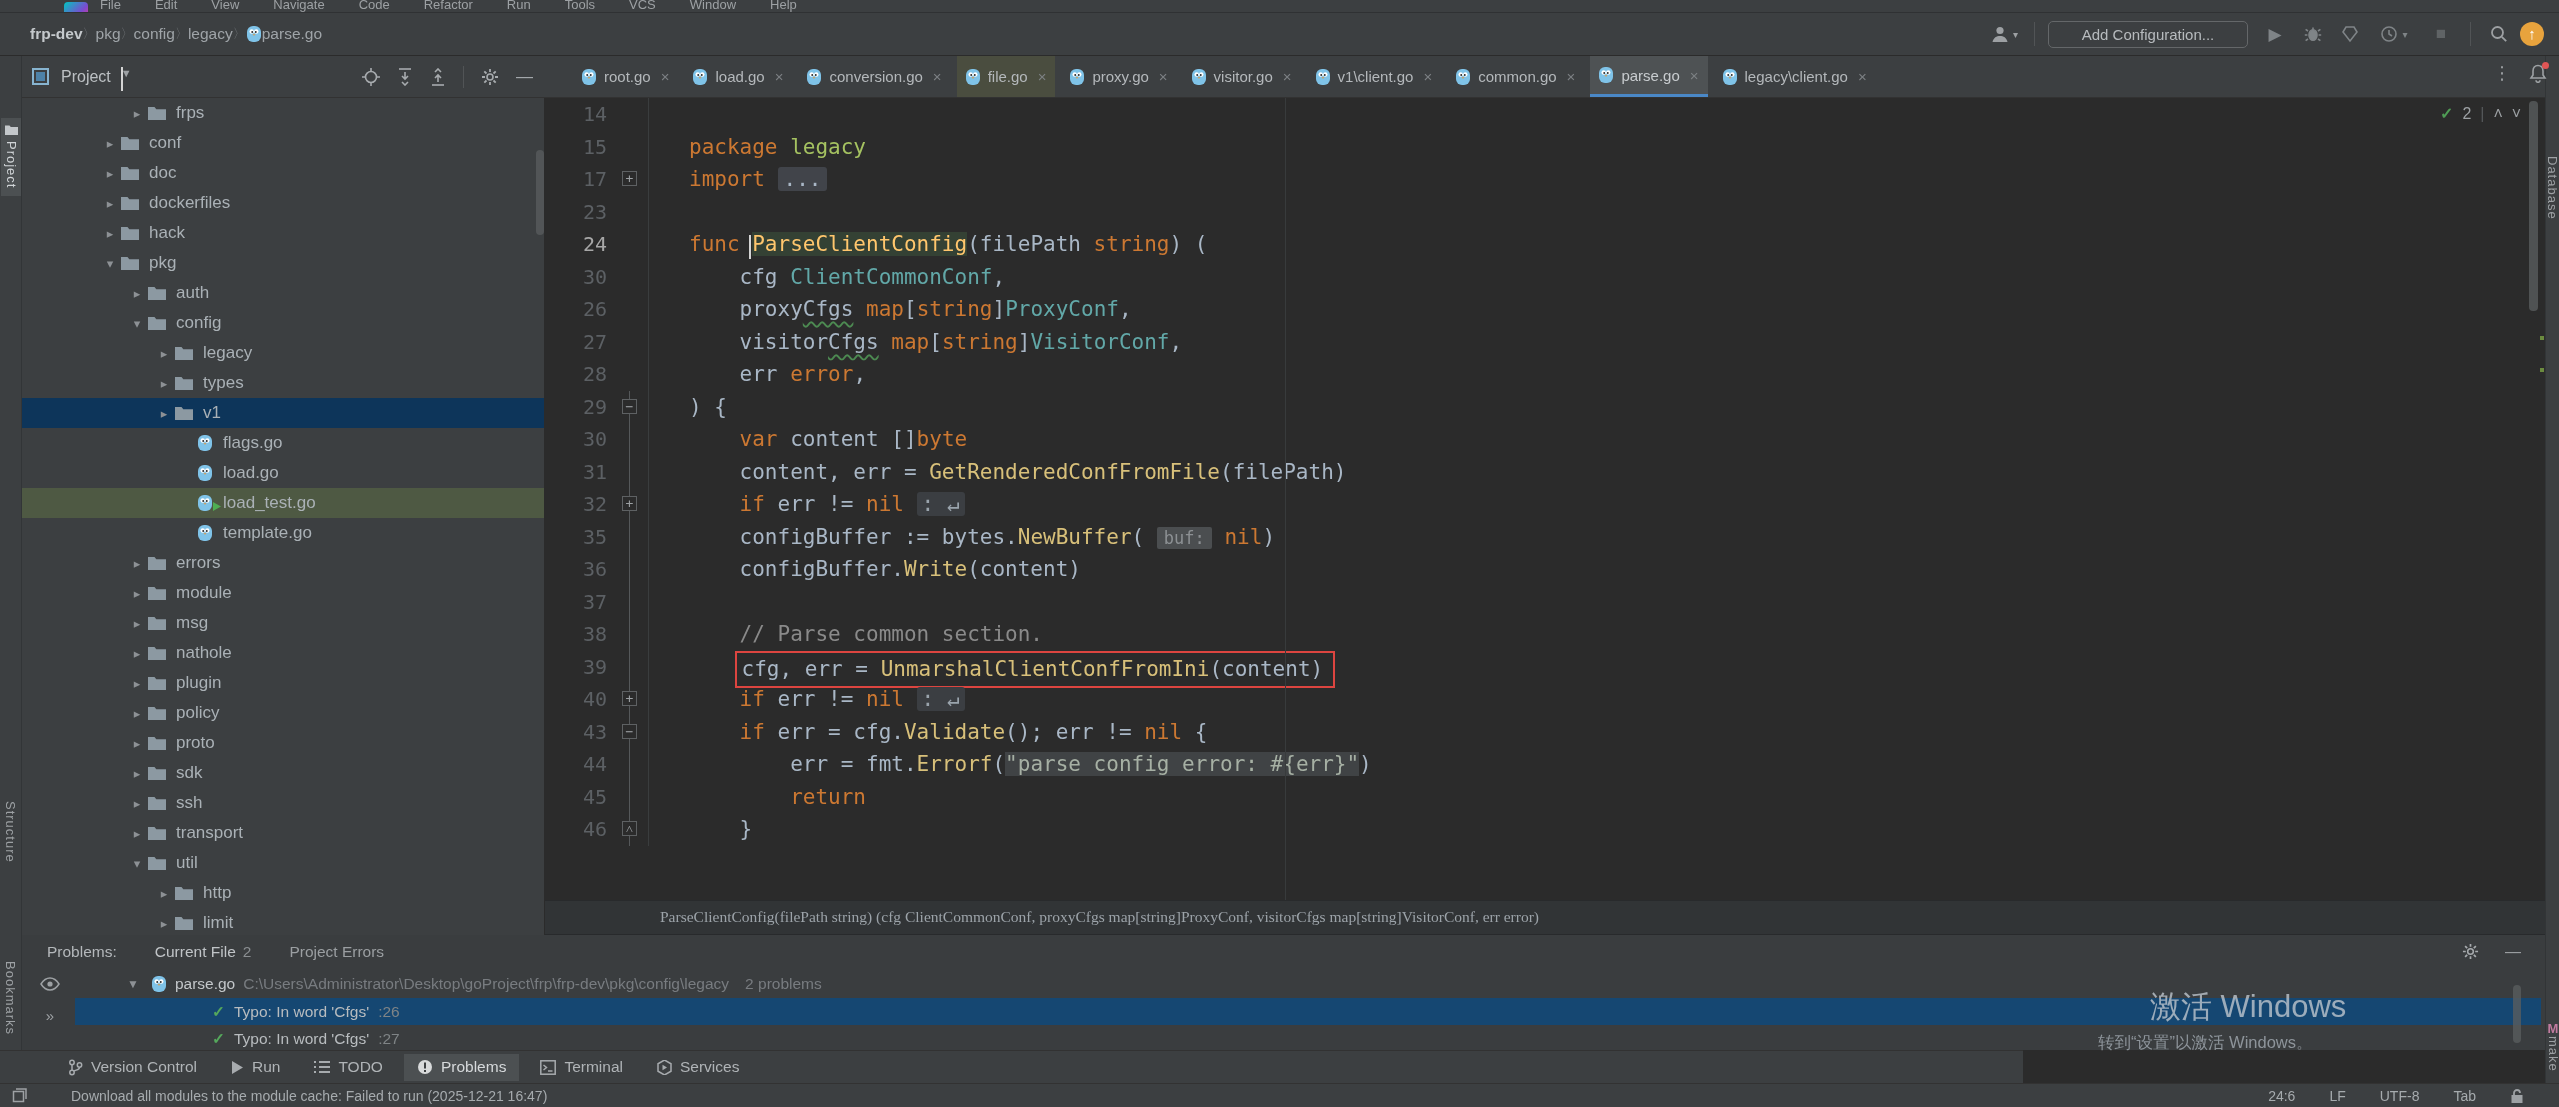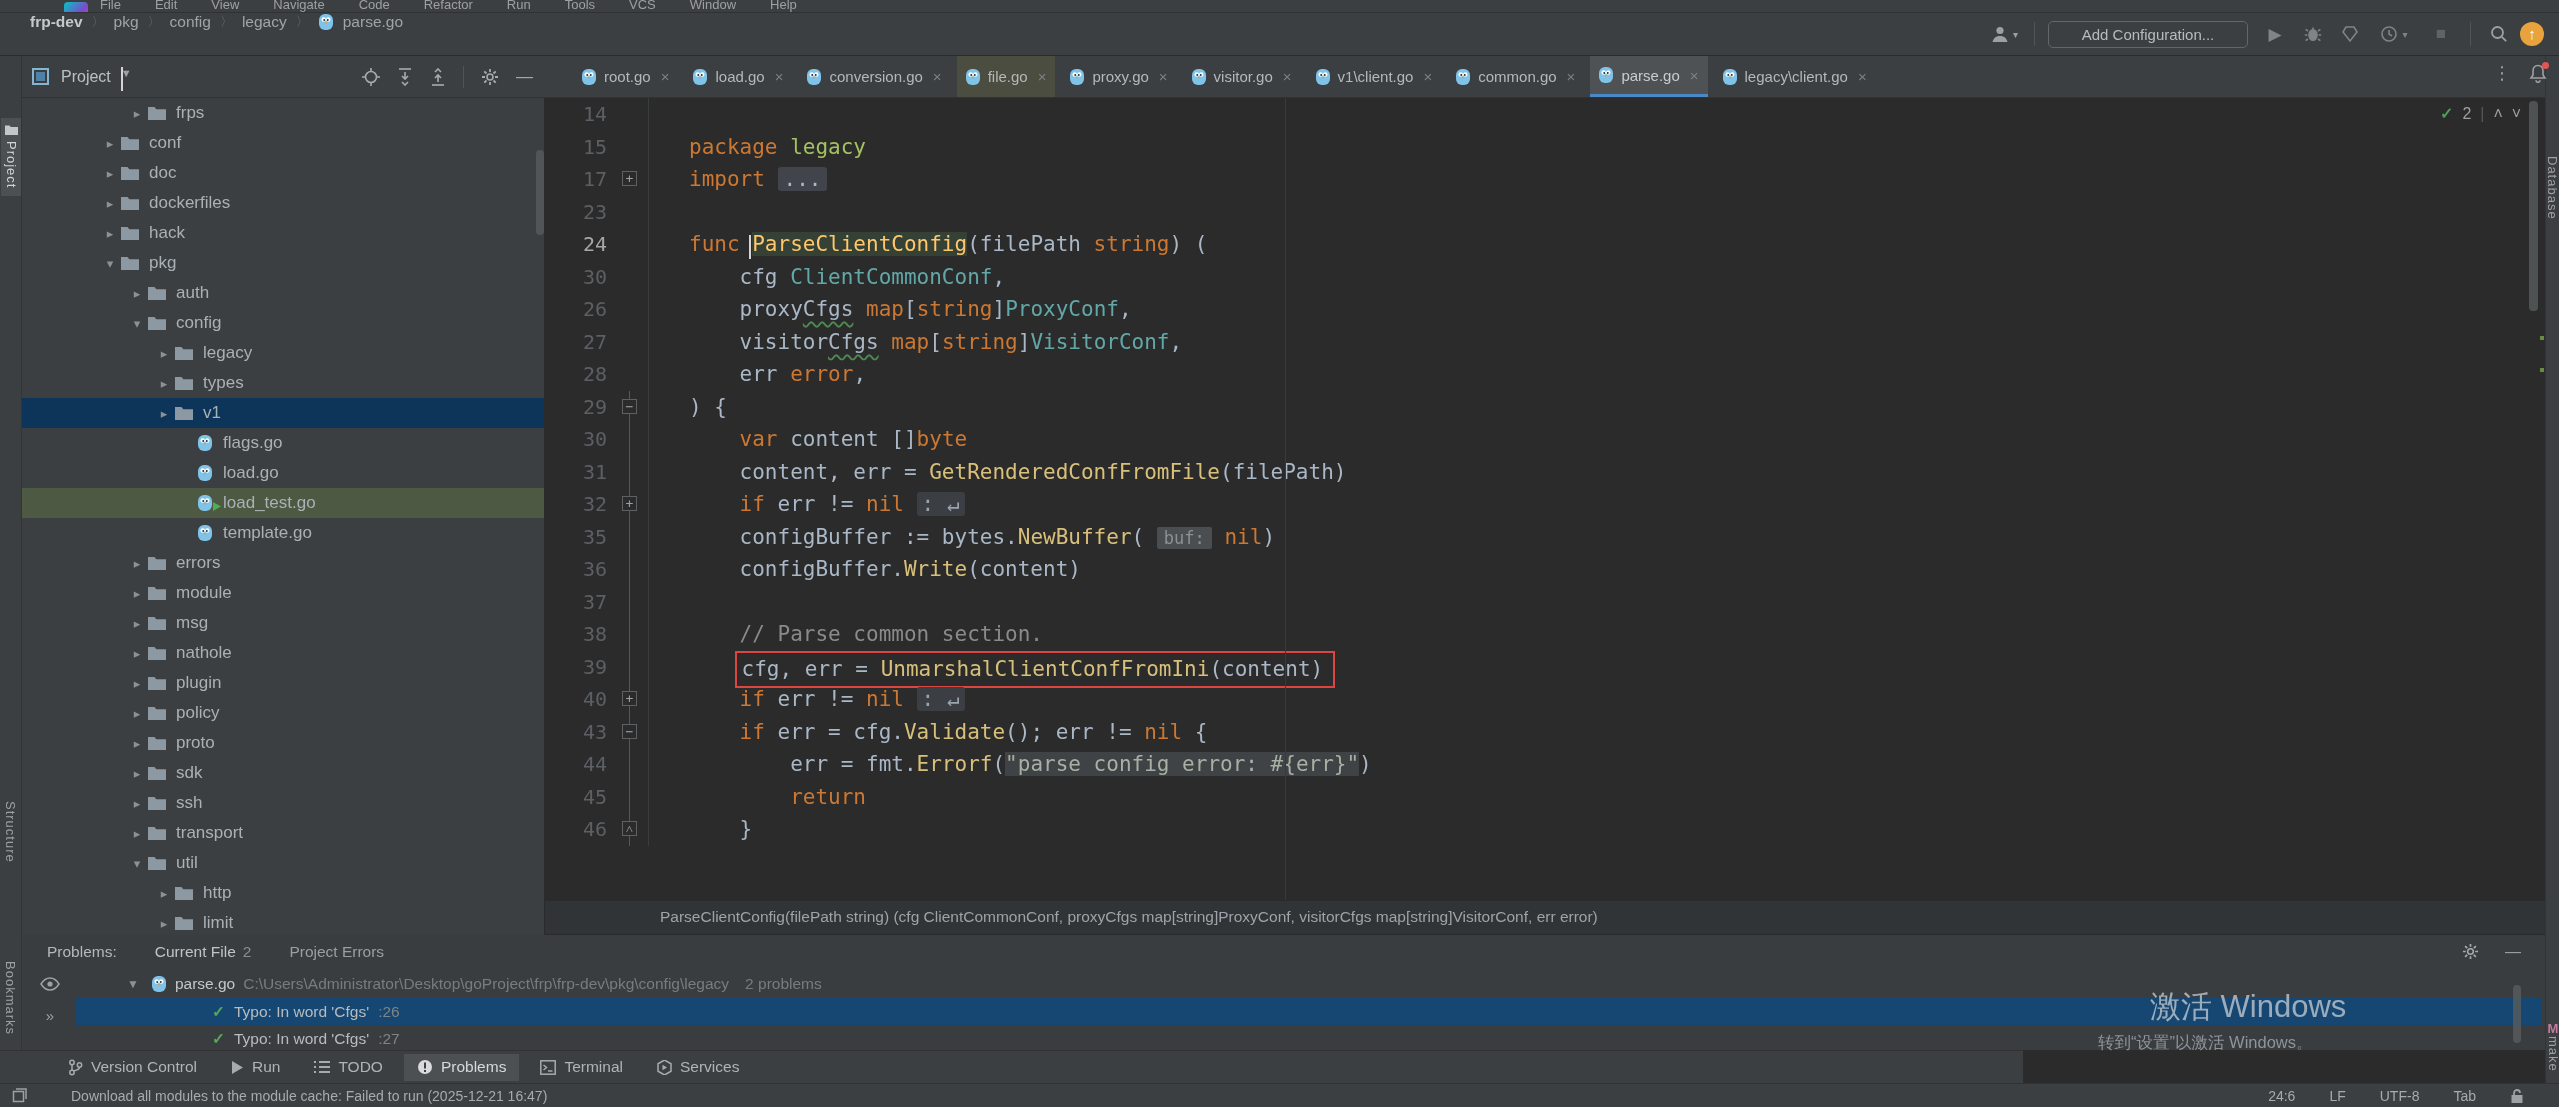--- a/index.html
+++ b/index.html
@@ -10,22 +10,22 @@
 
   
   #menubar { left:0; top:0; width:2559px; height:13px; background:#3c3f41; overflow:hidden;
              border-bottom:1px solid #2f3133; }
   #menubar .logo { position:absolute; left:64px; top:2px; width:24px; height:20px; border-radius:4px;
                    background:linear-gradient(135deg,#00c7c0,#7a4bd0 60%,#f8367b); }
   #menu-items { position:absolute; left:100px; top:-3px; display:flex; gap:34px;
                 color:#9da1a4; font-size:13px; }
   #toolbar { left:0; top:13px; width:2559px; height:43px; background:#3c3f41;
              border-bottom:1px solid #2b2b2b; }
-  #breadcrumbs { position:absolute; left:30px; top:0; height:42px; display:flex; align-items:flex-start;
-                 gap:9px; color:#9fa4a8; font-size:15.5px; }
+  #breadcrumbs { position:absolute; left:30px; top:0; height:42px; display:flex; align-items:center;
+                 color:#9fa4a8; font-size:15.5px; }
   #breadcrumbs .crumb-root { color:#c5c9cc; font-weight:bold; }
   #breadcrumbs .sep { color:#6b6f72; font-size:13px; }
   .toolbtn { position:absolute; top:6px; height:30px; display:flex; align-items:center;
              justify-content:center; color:#9da0a3; }
   #add-config-btn { left:2048px; top:8px; width:200px; height:27px; border:1px solid #646769;
                     border-radius:5px; color:#b7bbbe; font-size:15px; display:flex;
                     align-items:center; justify-content:center; position:absolute; }
   .vsep { position:absolute; top:9px; width:1px; height:24px; background:#515456; }
   .glyphbtn { font-size:17px; color:#878b8e; }
   #update-badge { position:absolute; left:2520px; top:9px; width:24px; height:24px; border-radius:50%;
@@ -107,21 +107,21 @@
                  font-size:16px; color:#9da1a4; }
   #insp-widget .ok { color:#4f9c55; font-weight:bold; }
   #ed-scroll { position:absolute; left:1984px; top:3px; width:9px; height:210px; background:#595c5e;
                border-radius:4px; opacity:.8; }
   .stripe-mark { position:absolute; left:1995px; width:4px; height:4px; background:#6b8a3f; }
 
   
   #sigbar { left:545px; top:900px; width:2000px; height:35px; background:#313436;
             border-top:1px solid #282a2c; border-bottom:1px solid #282a2c; }
   #sigbar span { position:absolute; left:115px; top:7px; font-size:15.5px; color:#9ca3a9;
-                 white-space:nowrap; }
+                 white-space:nowrap;font-family:Liberation Serif, serif; }
   #problems { left:22px; top:935px; width:2523px; height:115px; background:#3a3d3f; }
   #prob-header { height:33px; display:flex; align-items:center; gap:38px; padding-left:25px;
                  font-size:15.5px; color:#b4b8bb; }
   #prob-header .ptab { color:#c0c4c7; } #prob-header .count { color:#8a8e91; margin-left:7px; }
   #prob-header .dim { color:#9b9fa2; }
   #prob-hicons { position:absolute; right:24px; top:8px; display:flex; gap:26px; color:#9da1a4; }
   #prob-ltools { position:absolute; left:6px; top:42px; width:44px; display:flex;
                  flex-direction:column; align-items:center; gap:16px; color:#9da1a4; }
   #prob-group { position:absolute; left:105px; top:36px; height:26px; display:flex;
                 align-items:center; gap:8px; font-size:15.5px; }

